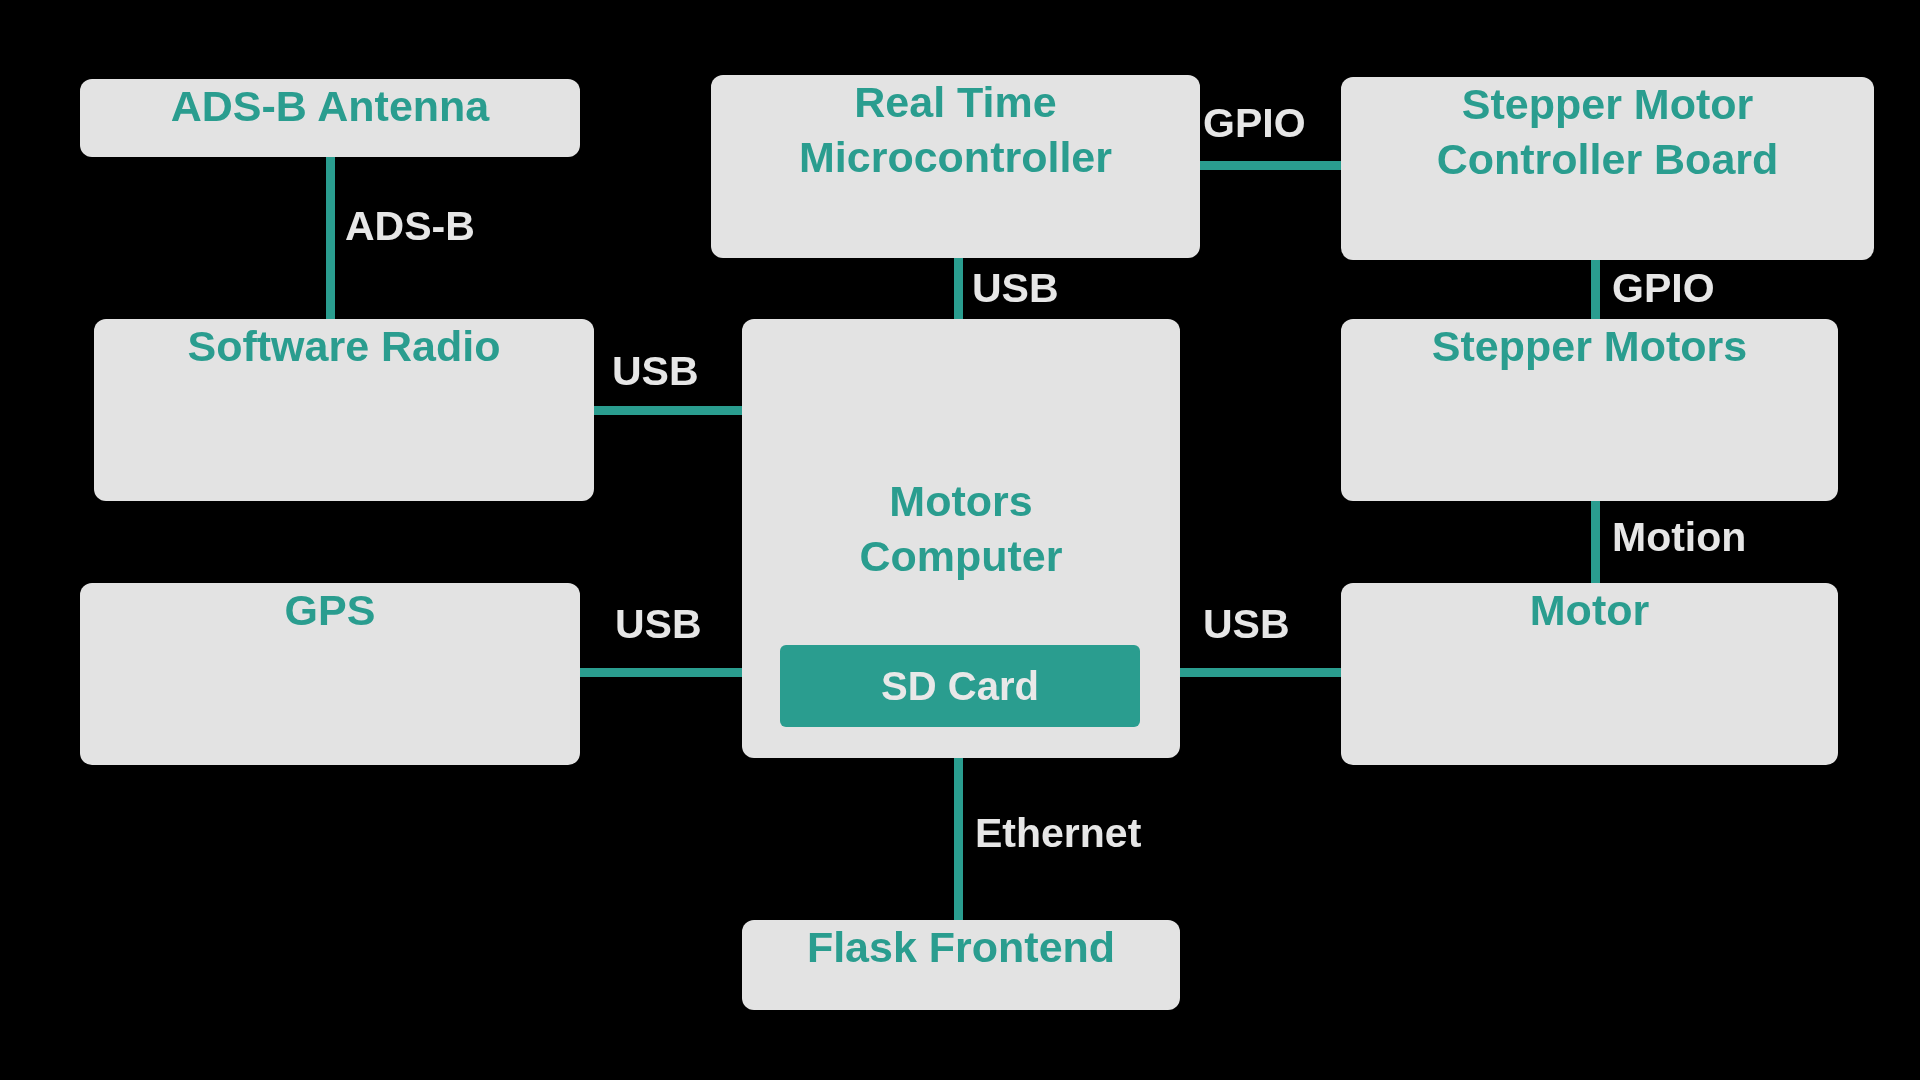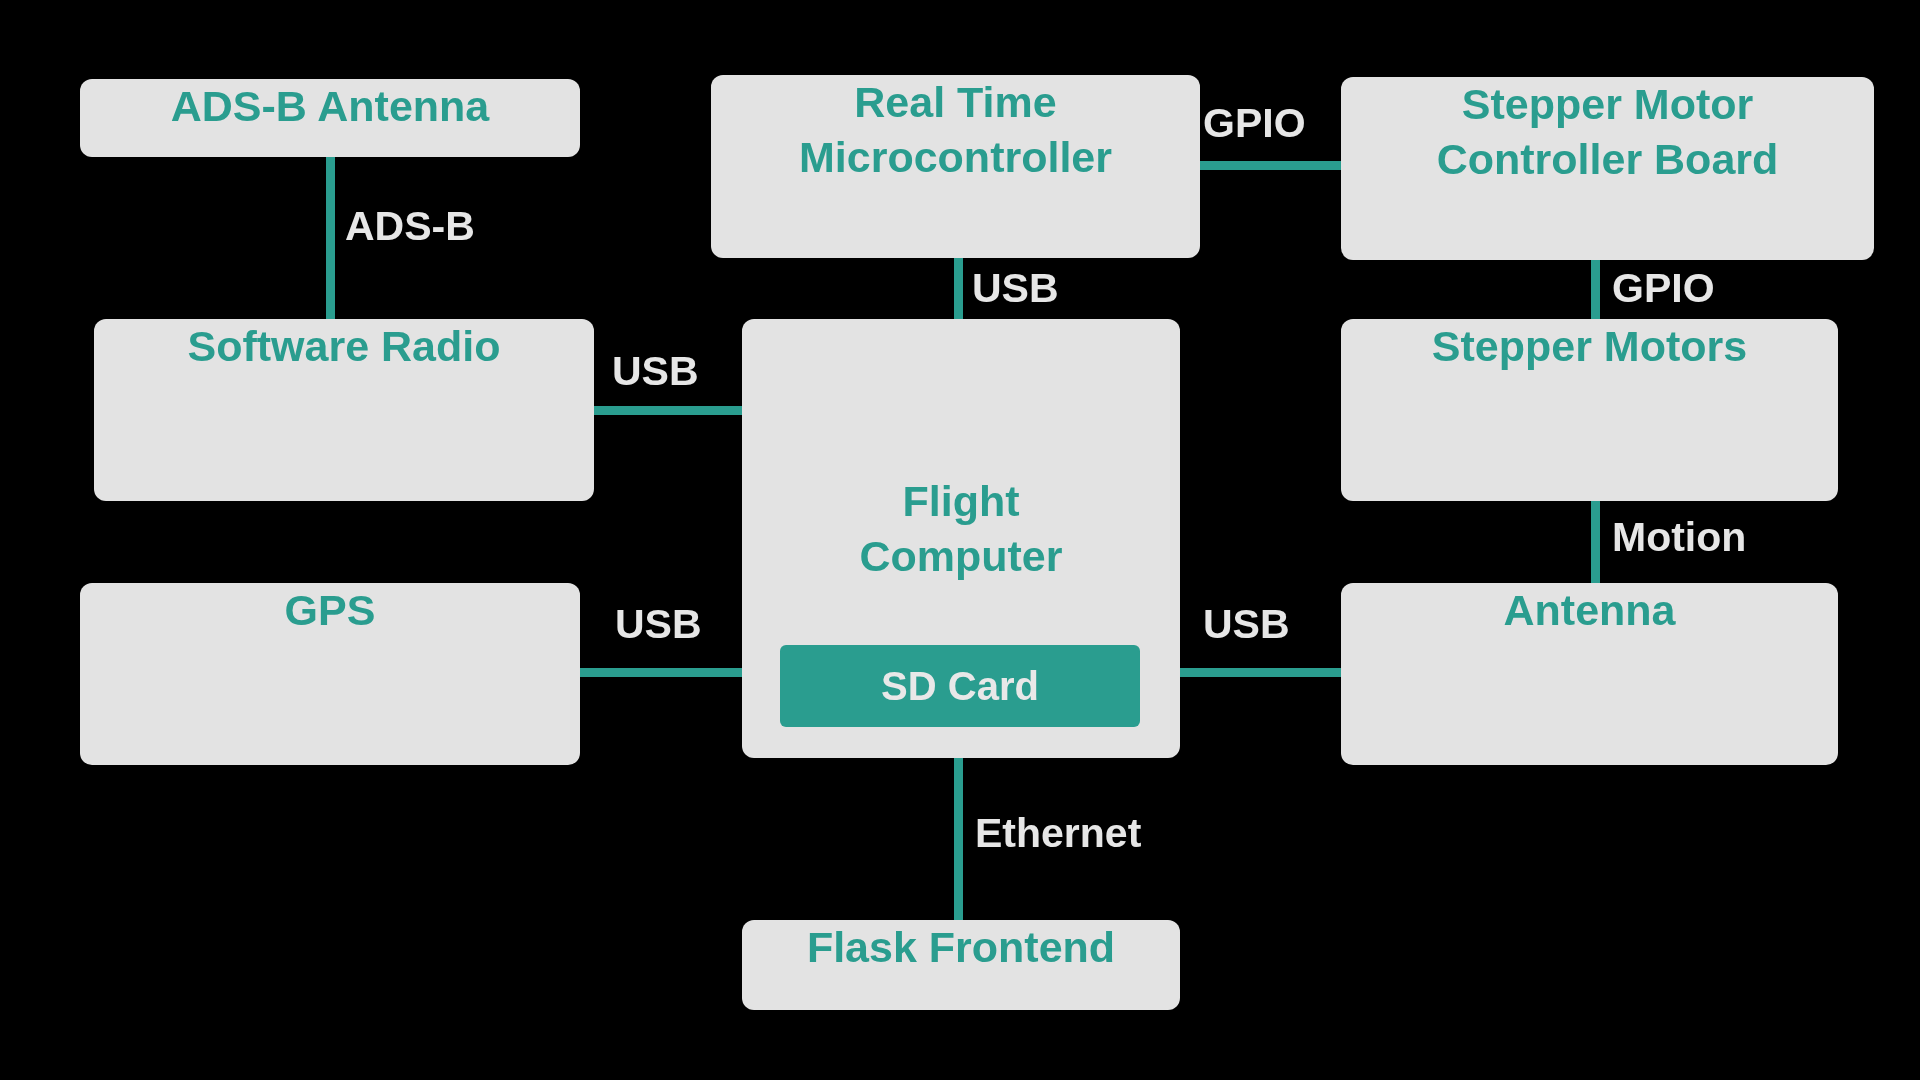--- a/index.html
+++ b/index.html
@@ -102,21 +102,21 @@
     <span class="node-label">GPS</span>
   </div>
 
   <div class="node" style="left:711px; top:75px; width:489px; height:183px; font-size:43px;">
     <span class="node-label">Real Time
 Microcontroller</span>
   </div>
 
   <div class="node" style="left:742px; top:319px; width:438px; height:439px; font-size:43px;
               align-items:flex-start; padding-top:155px;">
-    <span class="node-label">Flight
+    <span class="node-label">Motors
 Computer</span>
   </div>
 
   <div class="sd-card" style="left:780px; top:645px; width:360px; height:82px; font-size:40px;">
     <span>SD Card</span>
   </div>
 
   <div class="node" style="left:742px; top:920px; width:438px; height:90px; font-size:43px;">
     <span class="node-label">Flask Frontend</span>
   </div>
@@ -124,16 +124,16 @@
   <div class="node" style="left:1341px; top:77px; width:533px; height:183px; font-size:43px;">
     <span class="node-label">Stepper Motor
 Controller Board</span>
   </div>
 
   <div class="node" style="left:1341px; top:319px; width:497px; height:182px; font-size:43px;">
     <span class="node-label">Stepper Motors</span>
   </div>
 
   <div class="node" style="left:1341px; top:583px; width:497px; height:182px; font-size:43px;">
-    <span class="node-label">Antenna</span>
+    <span class="node-label">Motor</span>
   </div>
 
 </div>
 
 </body></html>

